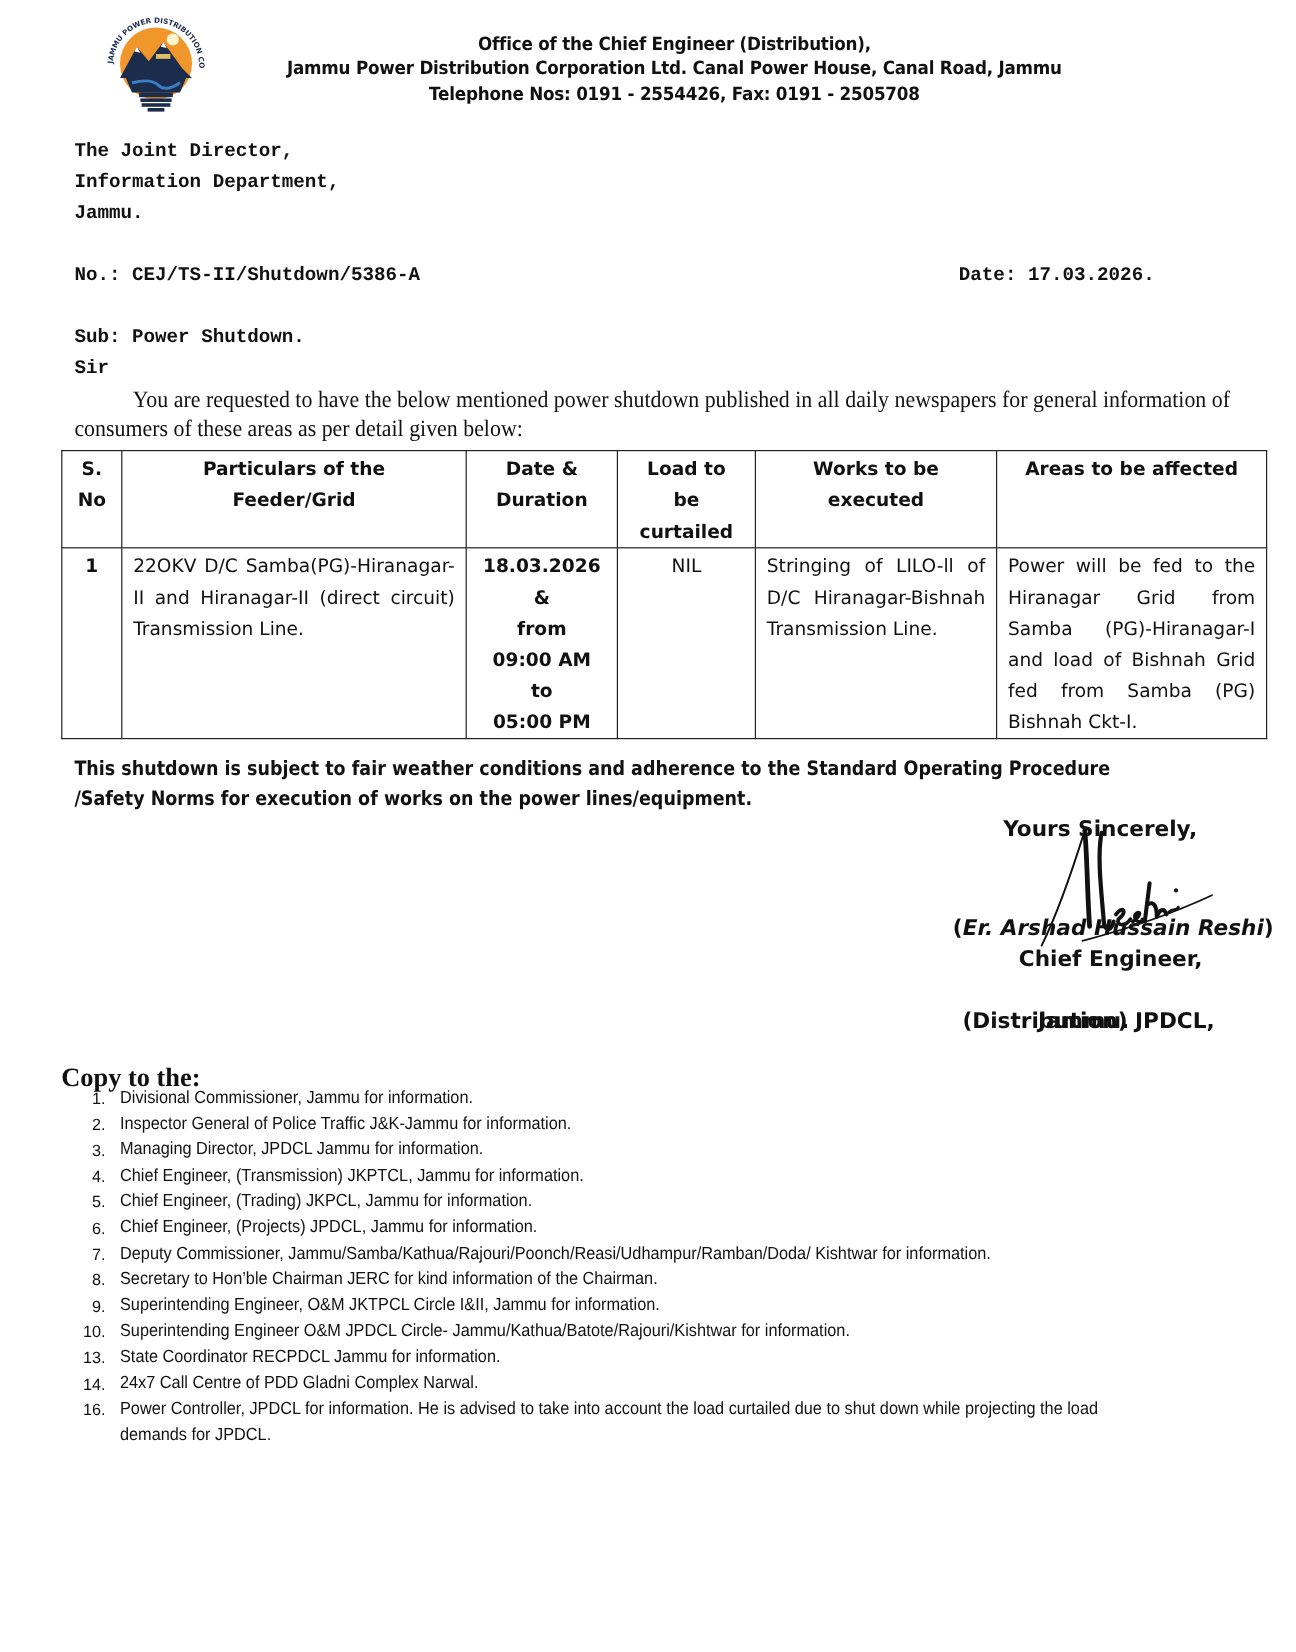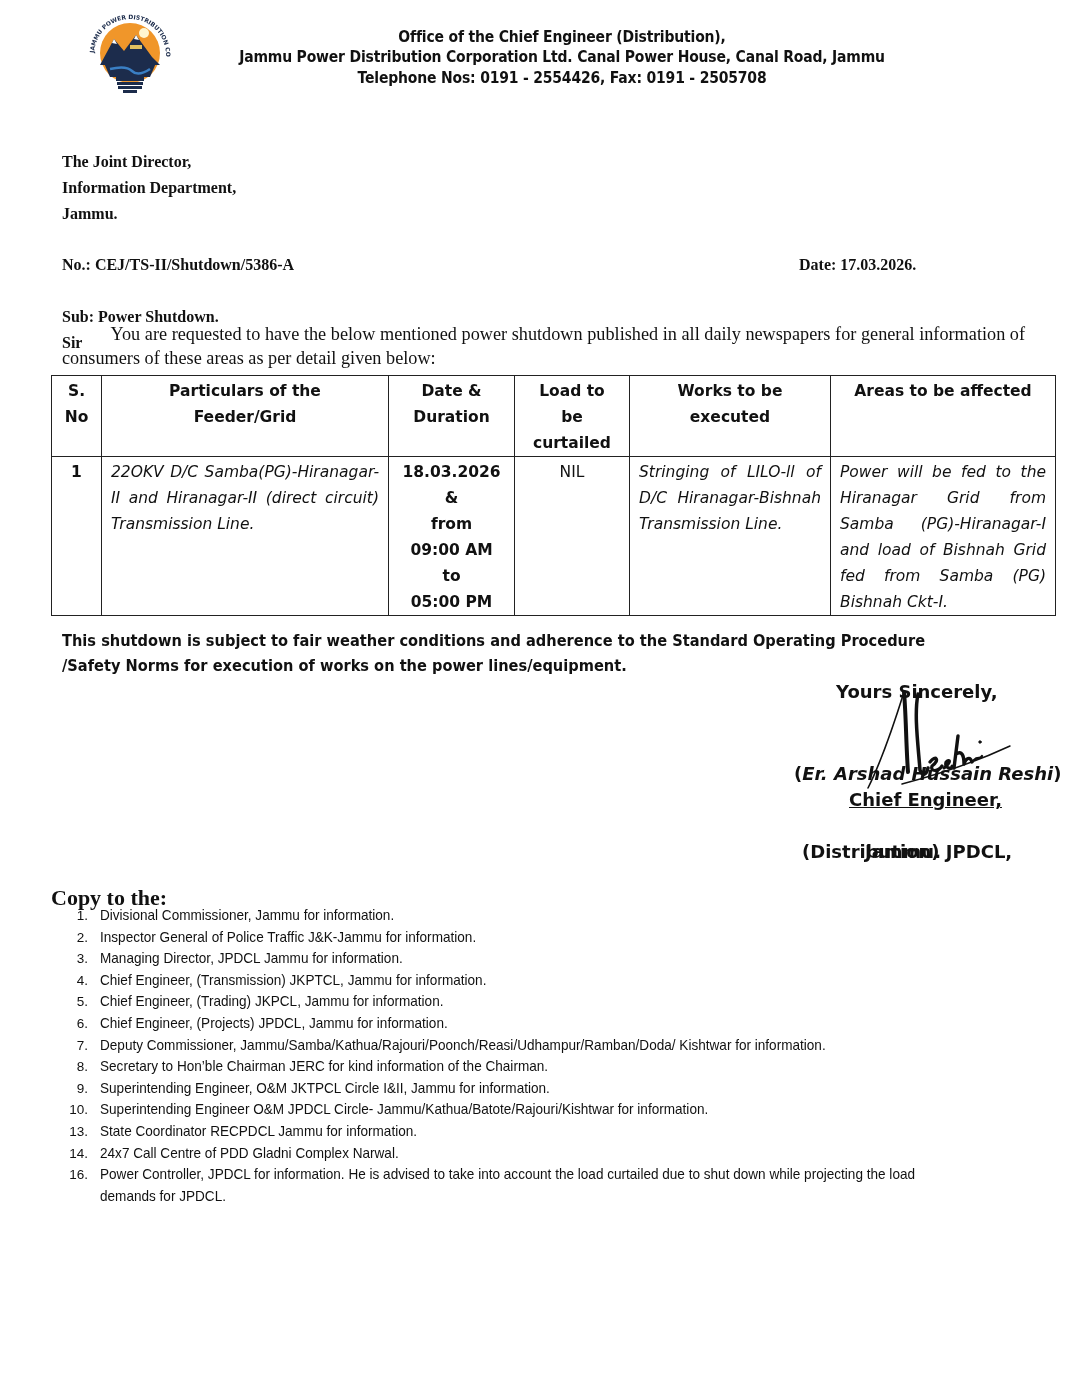--- a/index.html
+++ b/index.html
@@ -7,53 +7,53 @@
 
   #logo { position: absolute; left: 80px; top: 13px; width: 100px; height: 82px; }
 
   .hdr { position: absolute; left: 200px; width: 724px; text-align: center;
          font-family: "DejaVu Sans", sans-serif; font-weight: bold; font-size: 15.2px;
          letter-spacing: -0.2px; transform: scaleX(0.92); transform-origin: center; }
   #hdr1 { top: 28px; }
   #hdr2 { top: 48px; }
   #hdr3 { top: 69px; }
 
-  .blk { position: absolute; left: 62px; font-family: Liberation Serif, serif; font-weight: bold; font-size: 16px; margin-top: 36px; }
+  .blk { position: absolute; left: 62px; font-family: Liberation Mono, monospace; font-weight: bold; font-size: 16px; }
   #addr1 { top: 117px; }
   #addr2 { top: 143px; text-align: center; }
   #addr3 { top: 169px; }
   #refno { top: 220px; }
   #refdate { top: 220px; left: 799px; }
   #subj { top: 272px; }
   #salute { top: 298px; }
 
   #intro { position: absolute; left: 62px; top: 322px; width: 963px;
            font-family: "Liberation Serif", serif; font-size: 19.5px; line-height: 24px;
            text-align: justify; text-indent: 52px; transform: scaleX(0.935); transform-origin: left; width: 1030px; }
 
   table#shutdown { position: absolute; left: 51px; top: 375px; border-collapse: collapse;
                    font-family: "DejaVu Sans", sans-serif; font-size: 15.5px; }
   #shutdown td, #shutdown th { border: 1.4px solid #222; vertical-align: top; padding: 2px 9px 0 9px; line-height: 26px; }
   #shutdown th { font-weight: bold; text-align: center; height: 76px; }
   .c1 { width: 31px; } .c2 { width: 268px; } .c3 { width: 107px; } .c4 { width: 96px; }
   .c5 { width: 182px; } .c6 { width: 206px; }
-  #shutdown td.just { text-align: justify; text-align-last: left; font-style: italic; }
+  #shutdown td.just { text-align: justify; text-align-last: left; }
   #shutdown td.ctr { text-align: center; }
   #shutdown td.bold { font-weight: bold; }
   #shutdown tbody tr td { height: 155px; }
   .ln { display: block; }
 
   #note { position: absolute; left: 62px; top: 628px; width: 1000px; font-family: "DejaVu Sans", sans-serif;
           font-weight: bold; font-size: 16.5px; line-height: 25px; transform: scaleX(0.885); transform-origin: left; }
 
   .sig { position: absolute; font-family: "DejaVu Sans", sans-serif; font-weight: bold; font-size: 18px; }
   #closing { left: 836px; top: 681px; }
   #signame { left: 794px; top: 763px; }
   #signame i { font-style: italic; }
-  #sigtitle1 { left: 849px; top: 789px; text-decoration: underline; }
+  #sigtitle1 { left: 849px; top: 789px; }
   #sigtitle2 { left: 802px; top: 841px; }
   #sigtitle3 { left: 865px; top: 841px; }
   #signature { position: absolute; left: 860px; top: 684px; width: 160px; height: 110px; pointer-events: none; }
 
   #copyhead { position: absolute; left: 51px; top: 885px; font-family: "Liberation Serif", serif; font-weight: bold; font-size: 22px; }
   #copylist { position: absolute; left: 62px; top: 905px; width: 940px; margin: 0; padding: 0; list-style: none;
               font-family: "Liberation Sans", sans-serif; font-size: 14.6px; line-height: 21.6px; }
   #copylist li { position: relative; padding-left: 38px; }
   #copylist li .num { position: absolute; left: 0; width: 32px; text-align: right; padding-right: 6px; box-sizing: border-box; font-size: 13.5px; }
   #copylist li .txt { display: block; transform: scaleX(0.93); transform-origin: left; width: 1010px; }

